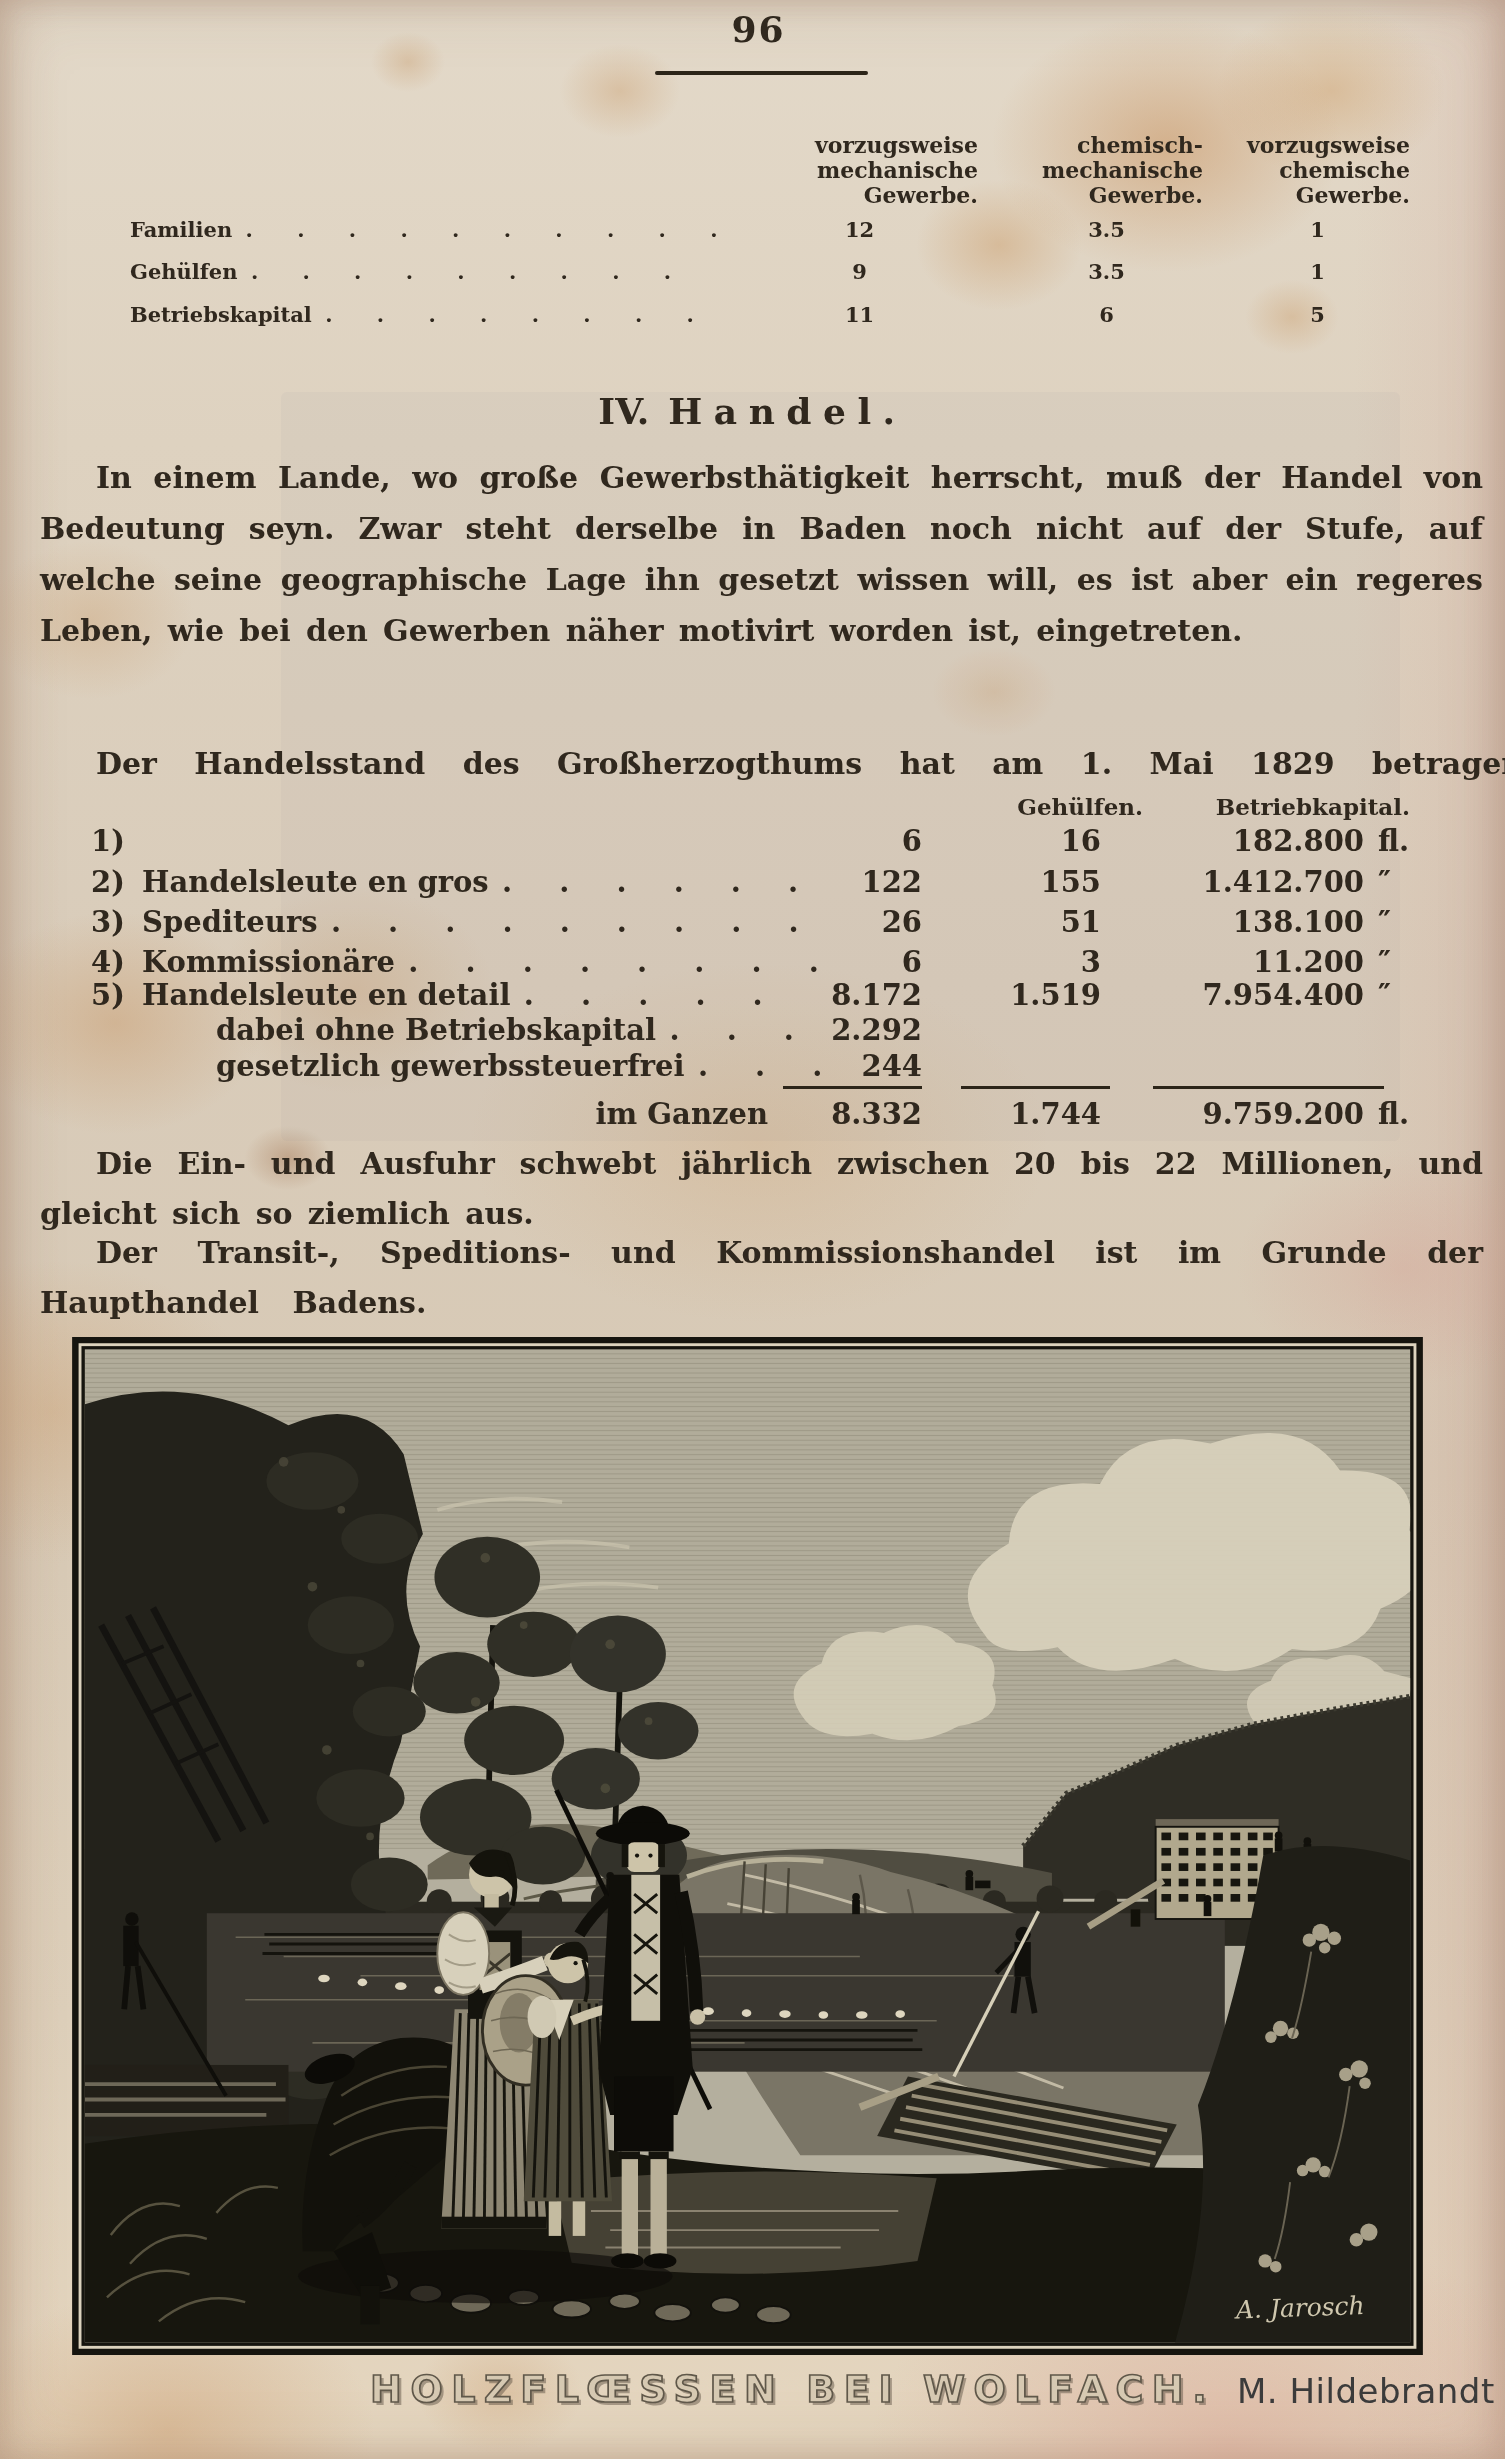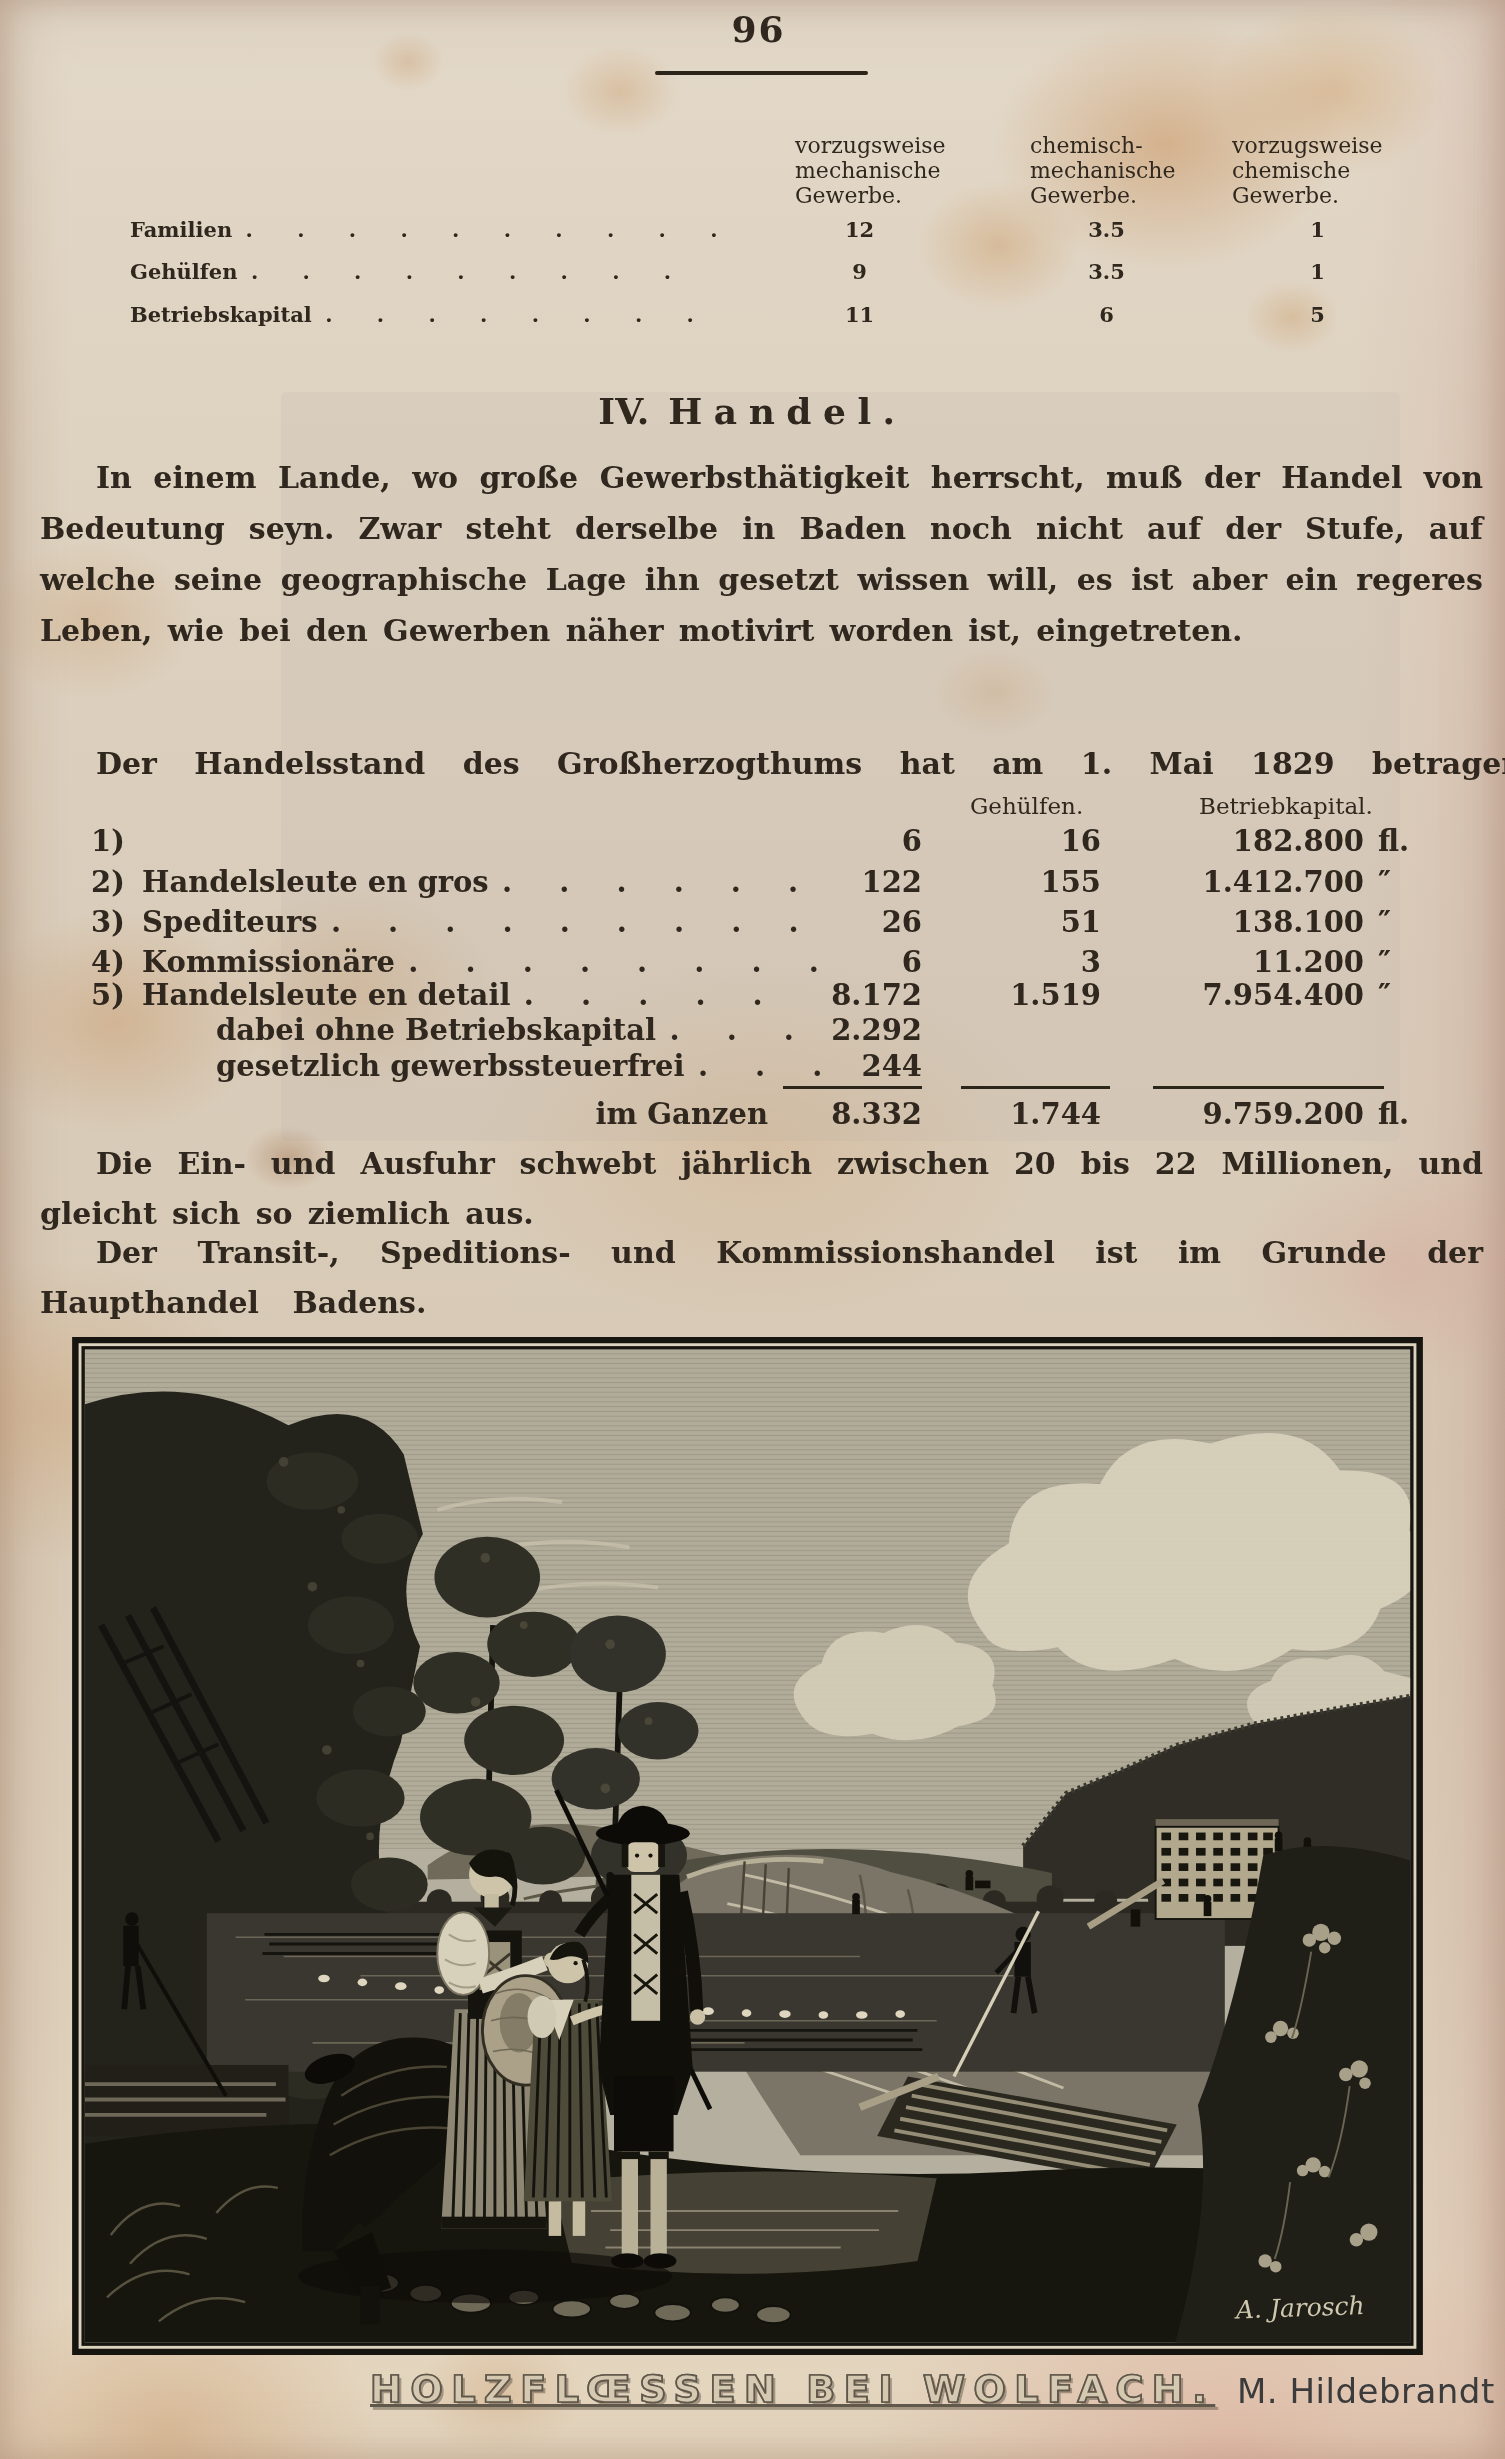--- a/index.html
+++ b/index.html
@@ -31,21 +31,21 @@
       radial-gradient(288px 202px at 168px 2431px, rgba(198,145,95,.40),  rgba(198,145,95,0) 72%),
       radial-gradient(115px 86px  at 500px 2392px, rgba(200,150,100,.30), rgba(200,150,100,0) 72%),
       radial-gradient(86px 62px   at 994px 692px, rgba(198,150,100,.25), rgba(198,150,100,0) 72%),
       radial-gradient(58px 43px   at 288px 1158px, rgba(150,95,55,.35),   rgba(150,95,55,0) 75%);
   }
   .abs{position:absolute;}
   .showthrough{left:281px; top:392px; width:1119px; height:749px; background:rgba(125,128,140,.055); border-radius:5.8px;}
 
   .pageno{left:672px; top:7.7px; width:173px; text-align:center; font-size:36px; font-weight:bold; letter-spacing:1.9px;}
   .pagerule{left:655px; top:71px; width:213px; height:3.8px; background:#2c2519; border-radius:1.9px;}
-  .colhead{font-size:22px; line-height:25px; text-align:left; font-weight:normal;}
+  .colhead{font-size:22px; line-height:25px; text-align:right; font-weight:bold;}
   .colhead span{display:block;}
 
   .t1row{position:absolute; left:0; width:1505px; height:40px; font-size:21px; font-weight:bold; white-space:nowrap;}
   .t1row .lab{position:absolute; left:130px;}
   .leader{margin-left:13.4px; font-weight:bold; word-spacing:37px; letter-spacing:0;}
   .cell{position:absolute; text-align:center; font-weight:bold;}
   .t1c1{left:802px; width:115px;} .t1c2{left:1049px; width:115px;} .t1c3{left:1260px; width:115px;}
 
   .note{left:730px; top:346px; width:653px; text-align:right; font-size:25px; font-weight:bold;}
 
@@ -76,21 +76,20 @@
 
   .engraving{left:72px; top:1337px; width:1351px; height:1018px;}
   .engraving svg{display:block;}
 
   .caption{
     left:370px; top:2367px; width:749px; text-align:center;
     font-family:"DejaVu Sans", sans-serif; font-weight:bold; font-size:38px; letter-spacing:8.6px;
     color:#d6c9b2; -webkit-text-stroke:1.7px #60584a;
     text-shadow:2.9px 2.9px 0 rgba(86,76,62,.45);
     white-space:nowrap;
-    text-decoration:underline;
   }
   .watermark{
     left:1237px; top:2371px; width:259px;
     font-family:"DejaVu Sans", sans-serif; font-size:34px; color:#3b3b3b; letter-spacing:0.5px;
   }
 </style>
 </head>
 <body>
 
 <div class="page">

